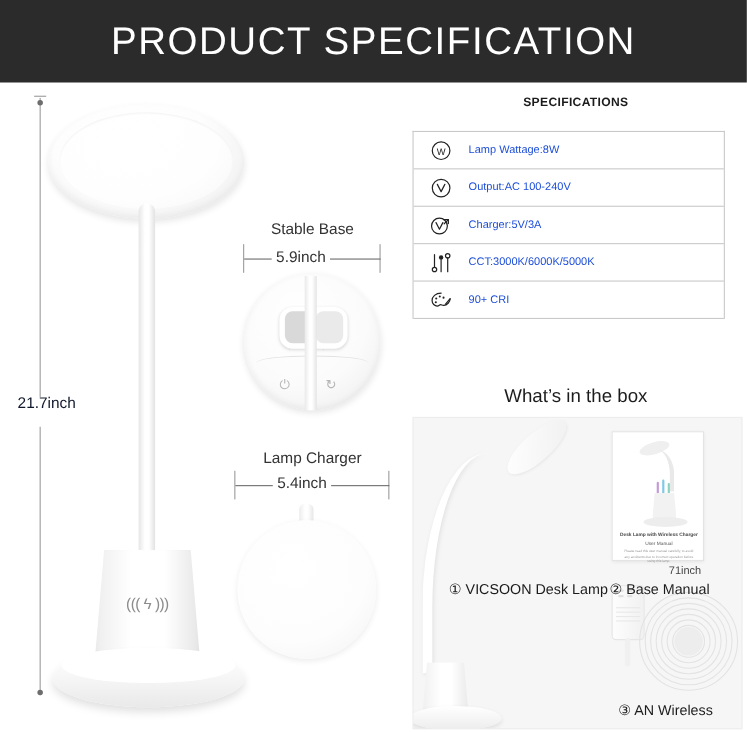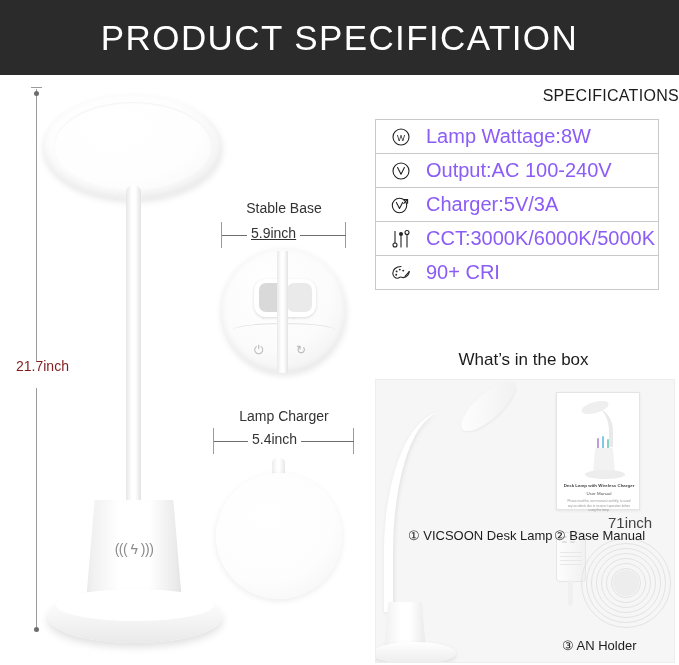--- a/index.html
+++ b/index.html
@@ -26,21 +26,21 @@
   .left-panel { position: absolute; left: 0; top: 75px; width: 368px; height: 590px; }
 
   
   .dim-vert { position: absolute; left: 36px; top: 14px; width: 1px; height: 272px; background: #9b9b9b; }
   .dim-vert-top { position: absolute; left: 31px; top: 12px; width: 11px; height: 1px; background: #9b9b9b; }
   .dim-vert-cap-top { position: absolute; left: 34px; top: 16px; width: 5px; height: 5px; background: #6d6d6d; border-radius: 50%; }
   .dim-vert-2 { position: absolute; left: 36px; top: 313px; width: 1px; height: 244px; background: #9b9b9b; }
   .dim-vert-cap-bot { position: absolute; left: 34px; top: 552px; width: 5px; height: 5px; background: #6d6d6d; border-radius: 50%; }
   .label-height {
     position: absolute; left: 16px; top: 283px;
-    font-size: 14px; color: #7f1d1d; white-space: nowrap;
+    font-size: 14px; color: #0f172a; white-space: nowrap;
   }
 
   
   .lamp-head {
     position: absolute; left: 44px; top: 20px; width: 178px; height: 104px;
     border-radius: 50%;
     background: radial-gradient(ellipse at 42% 32%, #ffffff 0%, #fdfdfd 48%, #f2f2f2 80%, #e4e4e4 100%);
     box-shadow: 0 3px 7px rgba(0,0,0,0.10), inset 0 -3px 6px rgba(0,0,0,0.045);
   }
   .lamp-head-inner {
@@ -79,21 +79,21 @@
   
   .sb-title {
     position: absolute; left: 219px; top: 125px; width: 130px; text-align: center;
     font-size: 14px; color: #333;
   }
   .sb-dimline { position: absolute; left: 222px; top: 160px; width: 124px; height: 1px; background: #6d6d6d; }
   .sb-dimtick-l { position: absolute; left: 221px; top: 147px; width: 1px; height: 26px; background: #9b9b9b; }
   .sb-dimtick-r { position: absolute; left: 345px; top: 147px; width: 1px; height: 26px; background: #9b9b9b; }
   .sb-value {
     position: absolute; left: 247px; top: 150px; background: #fff; padding: 0 4px;
-    font-size: 14px; color: #333; text-decoration: underline;
+    font-size: 14px; color: #333;
   }
   .base-top-view {
     position: absolute; left: 222px; top: 174px; width: 124px; height: 124px;
     border-radius: 50%;
     background: radial-gradient(circle at 40% 32%, #ffffff 0%, #fbfbfb 55%, #ebebeb 100%);
     box-shadow: 0 2px 7px rgba(0,0,0,0.11), inset 0 -2px 6px rgba(0,0,0,0.05);
   }
   .btv-slot {
     position: absolute; left: 254px; top: 204px; width: 62px; height: 38px;
     background: #ffffff; border-radius: 12px;
@@ -147,37 +147,37 @@
     position: absolute; left: 216px; top: 398px; width: 126px; height: 126px;
     border-radius: 50%;
     background: radial-gradient(circle at 40% 34%, #ffffff 0%, #fdfdfd 60%, #f2f2f2 100%);
     box-shadow: 0 2px 6px rgba(0,0,0,0.08);
   }
 
   
   .right-panel { position: absolute; left: 368px; top: 75px; width: 311px; height: 590px; }
 
   .spec-heading {
-    position: absolute; left: 0; top: 12px; width: 311px; text-align: right;
-    font-size: 16px; font-weight: normal; color: #1c1c1c; letter-spacing: 0.3px;
+    position: absolute; left: 0; top: 12px; width: 311px; text-align: center;
+    font-size: 11px; font-weight: bold; color: #1c1c1c; letter-spacing: 0.3px;
   }
   .spec-table {
     position: absolute; left: 7px; top: 44px; width: 284px;
     border: 1px solid #c9c9c9; border-bottom: none;
     background: #fff;
   }
   .spec-row {
     display: flex; align-items: center; height: 34px;
     border-bottom: 1px solid #c9c9c9;
   }
   .spec-icon {
     width: 50px; flex: 0 0 50px; display: flex; align-items: center; justify-content: center;
     color: #222;
   }
-  .spec-text { font-size: 20px; color: #8b5cf6; white-space: nowrap; }
+  .spec-text { font-size: 10px; color: #1d4ed8; white-space: nowrap; }
 
   
   .box-heading {
     position: absolute; left: 0; top: 275px; width: 311px; text-align: center;
     font-size: 17px; color: #1c1c1c;
   }
   .box-panel {
     position: absolute; left: 7px; top: 304px; width: 300px; height: 284px;
     background: #f6f6f6; border: 1px solid #ededed; overflow: hidden;
   }
@@ -261,21 +261,21 @@
   .coil {
     position: absolute; left: 205px; top: 158px; width: 90px; height: 90px;
     border-radius: 50%;
   }
   .coil-ring { position: absolute; border: 1px solid #e3e3e3; border-radius: 50%; }
   .coil-core {
     position: absolute; left: 237px; top: 190px; width: 26px; height: 26px;
     background: #ededed; border-radius: 50%;
   }
   .cable-label {
-    position: absolute; left: 232px; top: 134px; font-size: 15px; color: #444;
+    position: absolute; left: 232px; top: 134px; font-size: 10px; color: #444;
   }
 
   .item-label {
     position: absolute; font-size: 13px; color: #1c1c1c; white-space: nowrap;
   }
   .lbl-lamp { left: 32px; top: 148px; }
   .lbl-manual { left: 178px; top: 148px; }
   .lbl-adapter { left: 186px; top: 258px; }
 </style>
 </head>
@@ -442,16 +442,16 @@
         <div class="coil-ring" style="left:15px;top:15px;width:60px; height:60px;"></div>
         <div class="coil-ring" style="left:20px;top:20px;width:50px; height:50px;"></div>
         <div class="coil-ring" style="left:25px;top:25px;width:40px; height:40px;"></div>
         <div class="coil-ring" style="left:30px;top:30px;width:30px; height:30px;"></div>
       </div>
       <div class="coil-core"></div>
       <div class="cable-label">71inch</div>
 
       <div class="item-label lbl-lamp">① VICSOON Desk Lamp</div>
       <div class="item-label lbl-manual">② Base Manual</div>
-      <div class="item-label lbl-adapter">③ AN Holder</div>
+      <div class="item-label lbl-adapter">③ AN Wireless</div>
     </div>
   </div>
 </div>
 
 </body></html>

